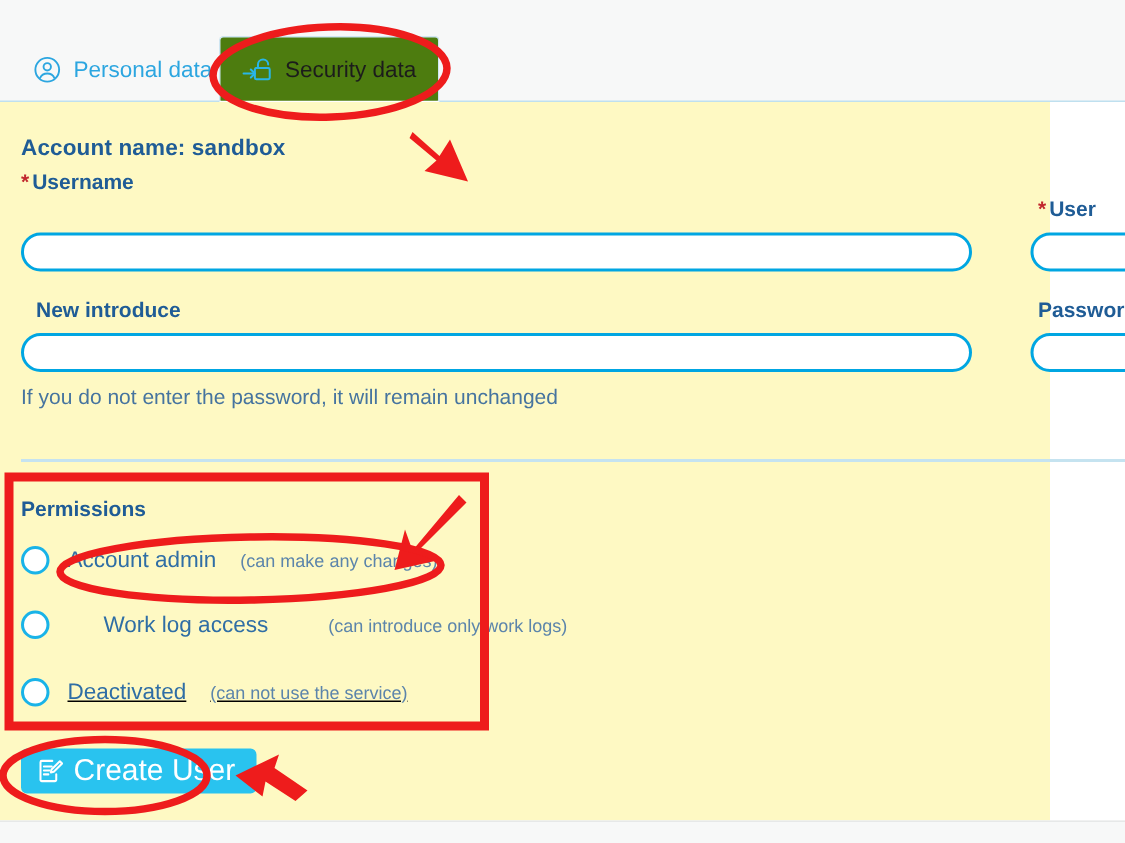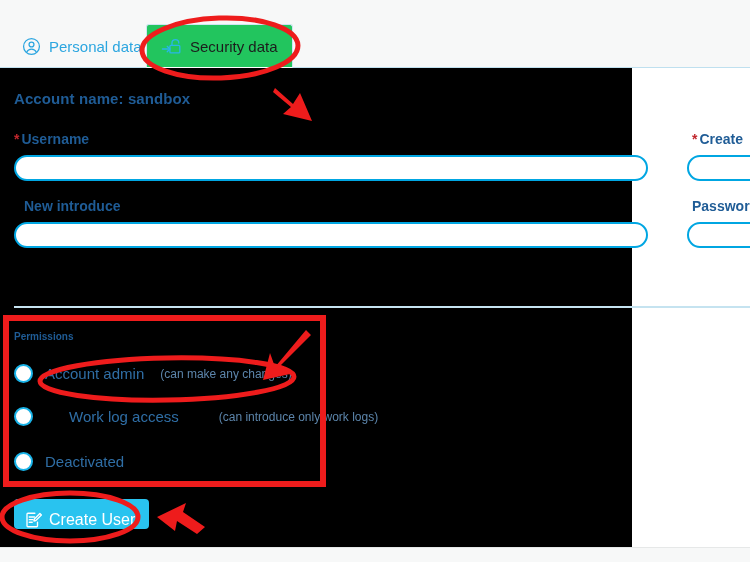--- a/index.html
+++ b/index.html
@@ -55,38 +55,38 @@
     user-select: none;
   }
   .tab.inactive {
     left: 8px;
     color: #2ca6e0;
     background: transparent;
     border: none;
   }
   .tab.active {
     left: 146px;
-    background: #22c55e;
+    background: #4d7c0f;
     border: 1px solid #cfe6f2;
     border-bottom: 1px solid #ffffff;
     border-radius: 3px 3px 0 0;
     color: #1c1c1c;
     z-index: 3;
   }
   .tab-label { white-space: nowrap; line-height: 1; }
 
   .icon-svg { display: block; }
 
   
   .content {
     position: absolute;
     left: 0; top: 68px;
-    width: 632px;
+    width: 700px;
     height: 479px;
-    background: #000000;
+    background: #fef9c3;
   }
 
   .account-name {
     position: absolute;
     left: 14px; top: 22px;
     font-size: 15px;
     font-weight: bold;
     color: #1f5c96;
     letter-spacing: .1px;
   }
@@ -129,21 +129,21 @@
     left: 14px; top: 238px;
     width: 736px;
     height: 2px;
     background: #c5e3f0;
   }
 
   
   .permissions-title {
     position: absolute;
     left: 14px; top: 263px;
-    font-size: 10px;
+    font-size: 14px;
     font-weight: bold;
     color: #1f5c96;
   }
   .perm-row {
     position: absolute;
     left: 14px;
     display: flex;
     align-items: center;
     gap: 12px;
     cursor: pointer;
@@ -166,29 +166,29 @@
     color: #5c85ab;
     margin-left: 4px;
   }
 
   
   .create-btn {
     position: absolute;
     left: 14px; top: 431px;
     height: 30px;
     display: flex;
-    align-items: flex-end;
+    align-items: center;
     gap: 7px;
     padding: 0 14px 0 10px;
     background: #29c3ef;
     border: none;
     border-radius: 4px;
     color: #ffffff;
     font-family: "Liberation Sans", sans-serif;
-    font-size: 16px;
+    font-size: 20px;
     cursor: pointer;
   }
 
   
   .footer {
     position: absolute;
     left: 0; top: 547px;
     width: 750px;
     height: 15px;
     background: #f7f8f8;
@@ -235,36 +235,37 @@
       <span class="tab-label">Security data</span>
     </div>
 
   </div>
   <div class="tabs-underline"></div>
 
   <div class="content">
 
     <div class="account-name">Account name: sandbox</div>
 
-    <div class="field-label" style="left:14px; top:63px;">
+    <div class="field-label" style="left:14px; top:45px;">
       <span class="req-star">*</span><span>Username</span>
     </div>
     <input class="text-input" style="left: 14px; top: 87px; width: 634px;" placeholder="">
 
     <div class="field-label" style="left:692px; top:63px;">
-      <span class="req-star">*</span><span>Create</span>
+      <span class="req-star">*</span><span>User</span>
     </div>
     <input class="text-input" style="left: 687px; top: 87px; width: 220px;" placeholder="">
 
     <div class="field-label" style="left:24px; top:130px;">New introduce</div>
     <input class="text-input" type="password" style="left: 14px; top: 154px; width: 634px;" placeholder="">
 
     <div class="field-label" style="left:692px; top:130px;">Password repeat</div>
     <input class="text-input" type="password" style="left: 687px; top: 154px; width: 220px;" placeholder="">
 
+    <div class="hint-text">If you do not enter the password, it will remain unchanged</div>
 
     <div class="section-divider"></div>
 
     <div>
 
       <div class="permissions-title">Permissions</div>
 
       <div class="perm-row" style="top:296px;">
         <span class="radio"></span>
         <span class="perm-name">Account admin</span>
@@ -273,20 +274,21 @@
 
       <div class="perm-row" style="top:339px;gap:36px;">
         <span class="radio"></span>
         <span class="perm-name">Work log access</span>
         <span class="perm-note">(can introduce only work logs)</span>
       </div>
 
       <div class="perm-row" style="top:384px;text-decoration:underline;">
         <span class="radio"></span>
         <span class="perm-name">Deactivated</span>
+        <span class="perm-note">(can not use the service)</span>
       </div>
 
     </div>
 
     <button class="create-btn">
       <span>
         <svg class="icon-svg" width="18" height="18" viewBox="0 0 24 24" fill="none" stroke="#ffffff" stroke-width="1.8" stroke-linecap="round" stroke-linejoin="round">
           <path d="M14.5 3H5.2A1.2 1.2 0 0 0 4 4.2v15.6A1.2 1.2 0 0 0 5.2 21h11.6a1.2 1.2 0 0 0 1.2-1.2v-5"></path>
           <path d="M7 8h7M7 11.5h5M7 15h4"></path>
           <path d="M21.2 3.3l-7.4 7.4-.6 2.6 2.6-.6 7.4-7.4z"></path>

